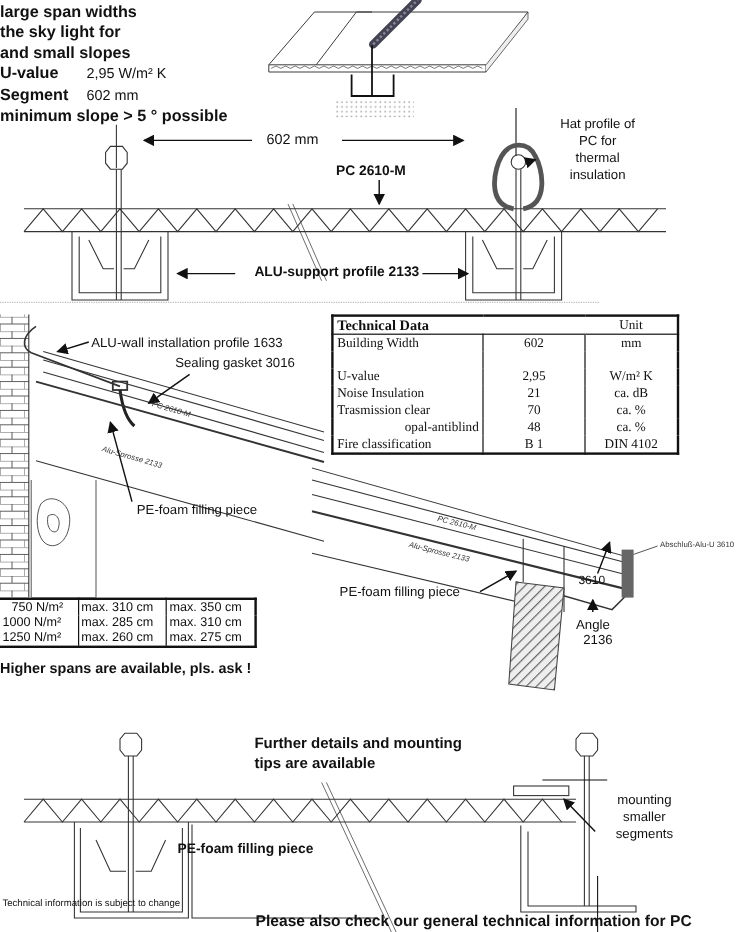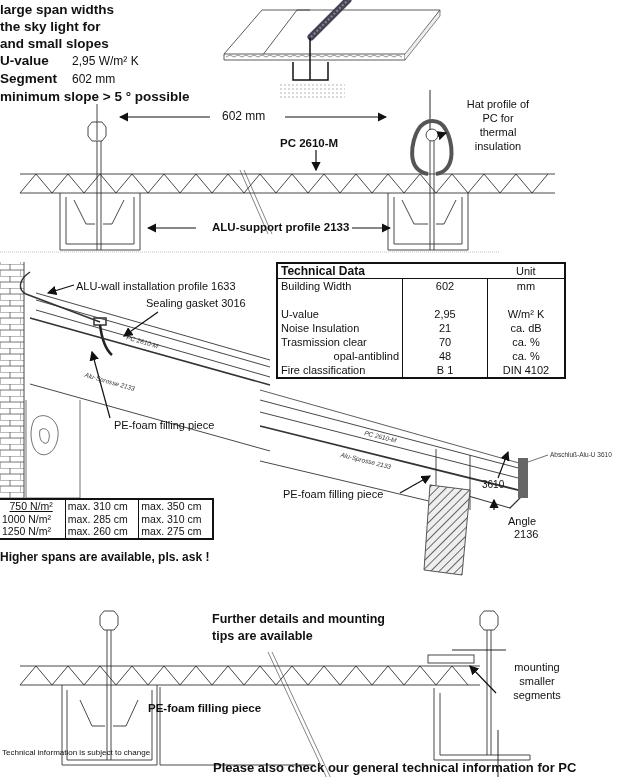--- a/index.html
+++ b/index.html
@@ -4,21 +4,21 @@
 <style>
   html,body{margin:0;padding:0;background:#fff;}
   body{width:620px;height:777px;position:relative;overflow:hidden;font-family:"Liberation Sans",sans-serif;color:#111;}
   .abs{position:absolute;}
   .hdr{font-size:13.5px;font-weight:bold;line-height:17px;white-space:nowrap;}
   .lbl{font-size:11px;line-height:13px;white-space:nowrap;}
   .lblb{font-size:11.5px;font-weight:bold;white-space:nowrap;}
   .tiny{font-size:6.5px;font-style:italic;white-space:nowrap;color:#333;}
   svg{position:absolute;left:0;top:0;}
   table{border-collapse:collapse;}
-  .tech{position:absolute;left:276px;top:262px;width:290px;border:2px solid #111;font-size:11px;background:#fff;}
+  .tech{position:absolute;left:276px;top:262px;width:290px;border:2px solid #111;font-size:11px;background:#fff;font-family:Liberation Serif, serif;}
   .tech td{padding:0 3px;line-height:14px;}
   .tech .c2,.tech .c3{text-align:center;border-left:1.5px solid #111;}
   .tech tr.h td{border-bottom:1.5px solid #111;}
   .span{position:absolute;left:0;top:498px;width:214px;border:2px solid #111;border-left:none;font-size:10.5px;background:#fff;}
   .span td{padding:0 2px;line-height:12.5px;white-space:nowrap;}
   .span td.v{text-align:left;border-left:1px solid #111;}
   .span tr.h td{border-bottom:1px solid #111;vertical-align:top;}
 </style>
 </head>
 <body>
@@ -219,29 +219,29 @@
 <div class="abs lbl" style="left:76px;top:280px;">ALU-wall installation profile 1633</div>
 <div class="abs lbl" style="left:146px;top:297px;">Sealing gasket 3016</div>
 <div class="abs tiny" style="left:126px;top:338px;transform:rotate(16deg);">PC 2610-M</div>
 <div class="abs tiny" style="left:84px;top:378px;transform:rotate(16deg);">Alu-Sprosse 2133</div>
 <div class="abs lbl" style="left:114px;top:419px;">PE-foam filling piece</div>
 <div class="abs tiny" style="left:364px;top:433px;transform:rotate(14deg);">PC 2610-M</div>
 <div class="abs tiny" style="left:340px;top:457px;transform:rotate(14deg);">Alu-Sprosse 2133</div>
 <div class="abs tiny" style="left:550px;top:451px;font-style:normal;">Abschluß-Alu-U 3610</div>
 <div class="abs lbl" style="left:482px;top:478px;font-size:10px;">3610</div>
 <div class="abs lbl" style="left:283px;top:488px;">PE-foam filling piece</div>
-<div class="abs lbl" style="left:480px;top:515px;line-height:13px;margin-left:28px;">
+<div class="abs lbl" style="left:480px;top:515px;line-height:13px;">
   <div>Angle</div>
   <div style="padding-left:6px;">2136</div>
 </div>
 
 <table class="span">
   <tbody>
   <tr>
-        <td style="text-align:right;padding-right:12px;text-decoration:underline;">750 N/m²</td>
+        <td style="text-align:right;padding-right:12px;">750 N/m²</td>
         <td class="v">max. 310 cm</td>
         <td class="v">max. 350 cm</td>
       </tr>
   <tr>
         <td>1000 N/m²</td>
         <td class="v">max. 285 cm</td>
         <td class="v">max. 310 cm</td>
       </tr>
   <tr>
         <td>1250 N/m²</td>

